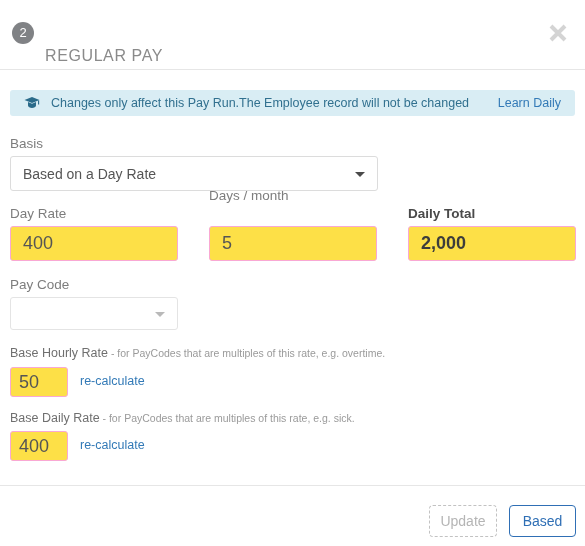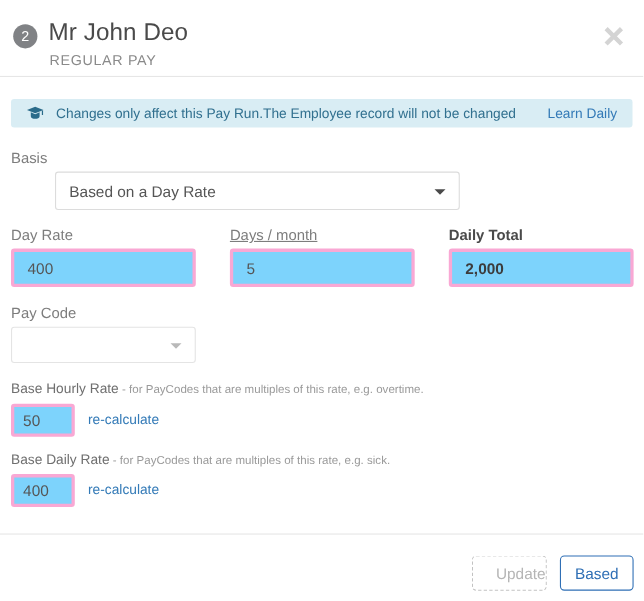--- a/index.html
+++ b/index.html
@@ -45,21 +45,21 @@
     top: 16px;
     font-size: 22px;
     color: #4a4a4a;
     font-weight: normal;
     letter-spacing: 0.1px;
   }
   .subtitle {
     position: absolute;
     left: 45px;
     top: 47px;
-    font-size: 13px;
+    font-size: 16px;
     color: #8a8a8a;
     letter-spacing: 0.6px;
   }
   .close-icon {
     position: absolute;
     right: 14px;
     top: 20px;
     width: 26px;
     height: 26px;
     cursor: pointer;
@@ -109,25 +109,25 @@
     font-size: 13.5px;
     color: #7d7d7d;
   }
   .field-label.bold {
     color: #4a4a4a;
     font-weight: bold;
   }
   .text-input {
     position: absolute;
     box-sizing: border-box;
-    border: 3px solid #f9a8d4;
+    border: 1px solid #f9a8d4;
     border-radius: 3px;
-    background: #7dd3fc;
-    font-family: "Liberation Sans", sans-serif;
-    font-size: 14px;
+    background: #fde047;
+    font-family: "Liberation Sans", sans-serif;
+    font-size: 18px;
     color: #555555;
     padding: 0 12px;
     outline: none;
   }
   .text-input.bold {
     font-weight: bold;
     color: #3c3c3c;
   }
   .select-box {
     position: absolute;
@@ -197,34 +197,32 @@
     font-family: "Liberation Sans", sans-serif;
     font-size: 14px;
     background: #ffffff;
     text-align: center;
     line-height: 30px;
   }
   .btn-update {
     border: 1px dashed #c2c2c2;
     color: #b5b5b5;
     cursor: default;
-    text-align: right;
   }
   .btn-cancel {
     border: 1px solid #2f6fb5;
     color: #2f6fb5;
     cursor: pointer;
   }
 </style>
 </head>
 <body>
 
 <div class="header">
   <div class="step-badge">2</div>
-  <div class="title">Mr John Deo</div>
   <div class="subtitle">REGULAR PAY</div>
   <div class="close-icon">
     <svg width="26" height="26" viewBox="0 0 26 26" aria-hidden="true">
       <path d="M6 6 L20 20 M20 6 L6 20" stroke="#d4d4d4" stroke-width="4" stroke-linecap="butt"></path>
     </svg>
   </div>
 </div>
 
 <div class="banner">
   <div class="cap-icon">
@@ -232,29 +230,29 @@
       <path d="M8 1 L15.5 4 L8 7 L0.5 4 Z" fill="#2a6b8a"></path>
       <path d="M4 6 L4 9.6 C4 11.2 6 12 8 12 C10 12 12 11.2 12 9.6 L12 6 L8 7.8 Z" fill="#2a6b8a"></path>
       <path d="M14.6 4.4 L14.6 8.6" stroke="#2a6b8a" stroke-width="1.1" fill="none"></path>
     </svg>
   </div>
   <div class="banner-text">Changes only affect this Pay Run.The Employee record will not be changed</div>
   <a class="banner-link">Learn Daily</a>
 </div>
 
 <div class="field-label" style="left:10px; top:136px;">Basis</div>
-<div class="select-box" style="left:10px; top:156px; width:368px; height:35px;margin-left:40px;">
+<div class="select-box" style="left:10px; top:156px; width:368px; height:35px;">
   <span class="select-value">Based on a Day Rate</span>
   <span class="caret"></span>
 </div>
 
 <div class="field-label" style="left:10px; top:206px;">Day Rate</div>
 <input class="text-input" style="left: 10px; top: 226px; width: 168px; height: 35px;" value="400">
 
-<div class="field-label" style="left:209px; top:206px;text-decoration:underline;">Days / month</div>
+<div class="field-label" style="left:209px; top:188px;">Days / month</div>
 <input class="text-input" style="left: 209px; top: 226px; width: 168px; height: 35px;" value="5">
 
 <div class="field-label bold" style="left:408px; top:206px;">Daily Total</div>
 <input class="text-input bold" style="left: 408px; top: 226px; width: 168px; height: 35px;" readonly="" value="2,000">
 
 <div class="field-label" style="left:10px; top:277px;">Pay Code</div>
 <div class="select-box disabled" style="left:10px; top:297px; width:168px; height:33px;">
   <span class="caret muted"></span>
 </div>
 

